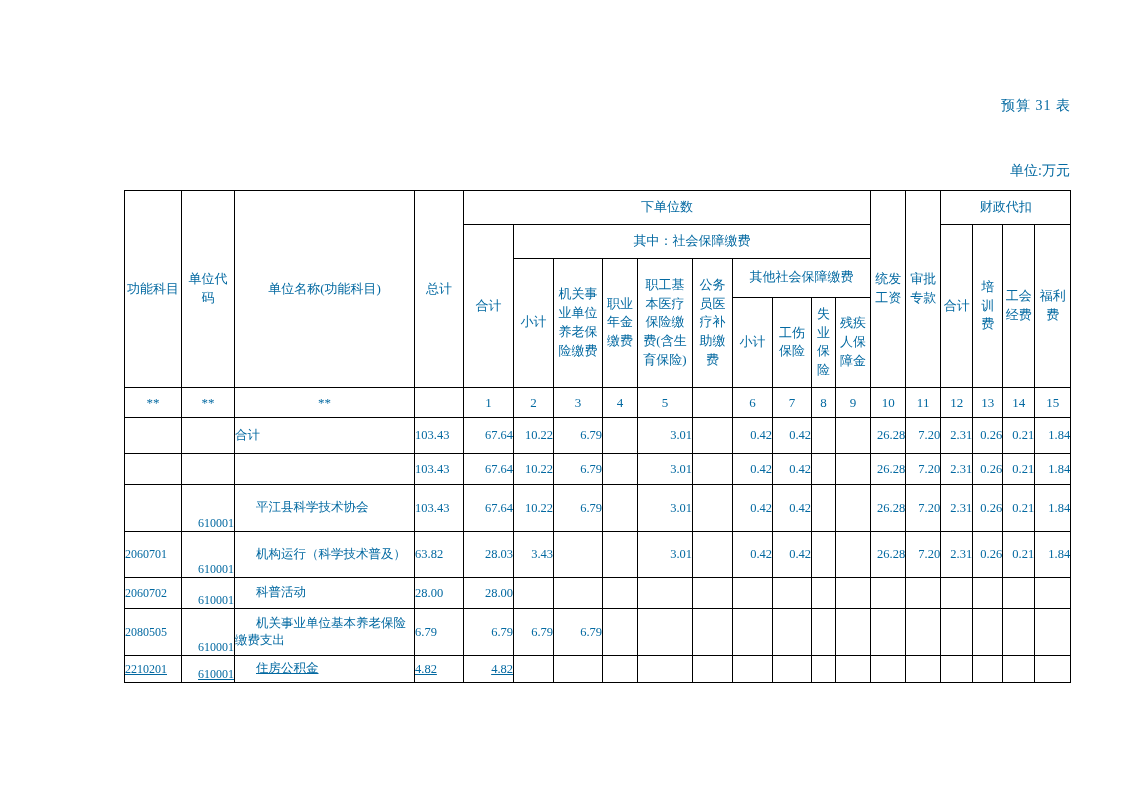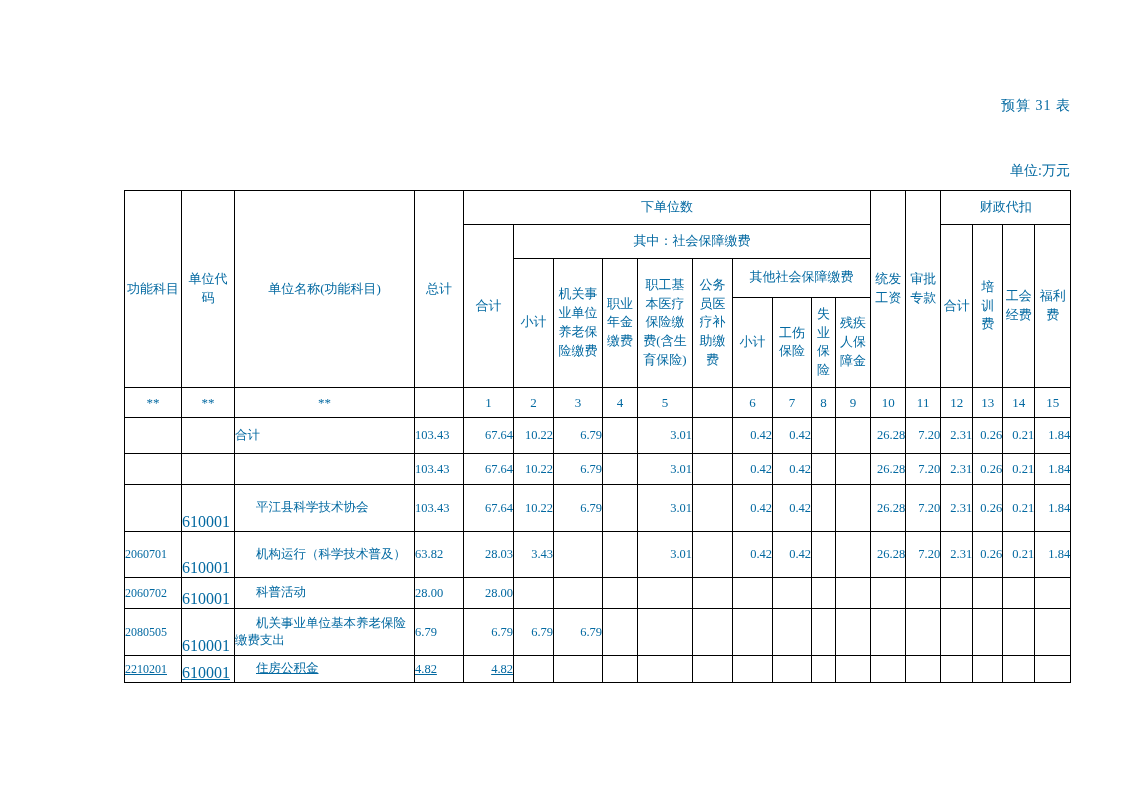--- a/index.html
+++ b/index.html
@@ -18,21 +18,21 @@
     position:absolute;left:88px;top:190px;width:947px;
     border-collapse:collapse;table-layout:fixed;
   }
   table.budget th,table.budget td{border:1px solid #000;padding:0;overflow:hidden;}
   table.budget thead th{
     font-weight:normal;font-size:13px;line-height:1.45;
     text-align:center;vertical-align:middle;padding:7px 2px;
   }
   tr.idx td{font-size:13px;text-align:center;vertical-align:middle;}
   td.c-func{font-size:12px;text-align:left;vertical-align:middle;padding-left:5px;}
-  td.c-unit{font-size:16px;text-align:left;vertical-align:bottom;padding:0 0 4px 4px;}
+  td.c-unit{font-size:12px;text-align:right;vertical-align:bottom;padding:0 0 4px 4px;}
   td.c-name{font-size:12.5px;text-align:left;vertical-align:middle;line-height:1.4;padding:0 1px;}
   td.c-name.indent{text-indent:21px;}
   td.c-total{font-size:12.5px;text-align:left;vertical-align:middle;padding-left:2px;}
   td.c-num{font-size:12.5px;text-align:right;vertical-align:middle;padding-right:3px;}
   .pageno{
     position:absolute;top:705px;left:0;width:100%;text-align:center;font-size:12px;
     font-family:"Liberation Sans","DejaVu Sans",sans-serif;
   }
 </style>
 </head>

